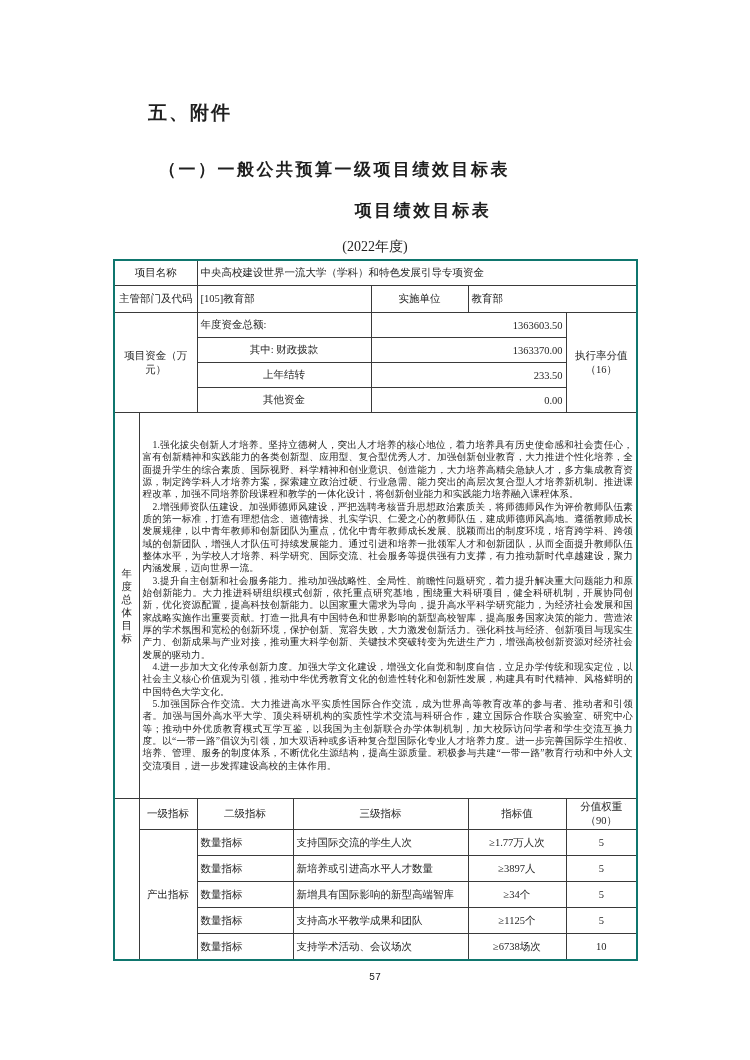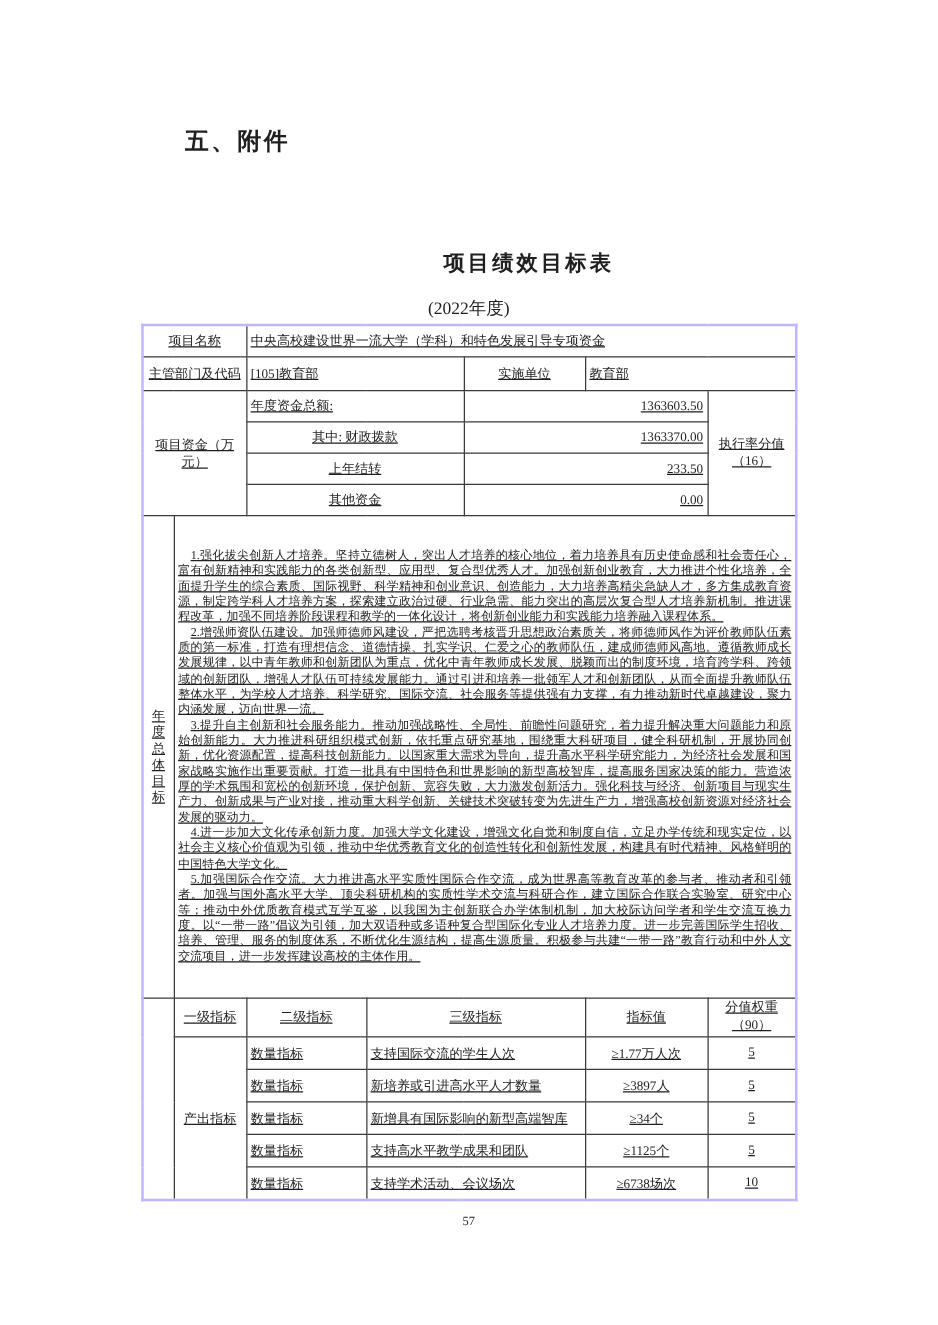--- a/index.html
+++ b/index.html
@@ -26,22 +26,21 @@
   }
   .h-year {
     position: absolute; left: 0; top: 238px; width: 750px;
     text-align: center; font-size: 14px;
   }
 
   table.perf {
     position: absolute; left: 113px; top: 259px;
     width: 523px; table-layout: fixed;
     border-collapse: collapse;
-    border: 2px solid #c4b5fd;
-    text-decoration: underline;
+    border: 2px solid #0f766e;
   }
   table.perf td {
     border: 1px solid #3a3a3a;
     font-size: 10.5px;
     padding: 1px 3px;
     overflow: hidden;
     vertical-align: middle;
     word-break: break-all;
   }
   td.c { text-align: center; }
@@ -65,29 +64,30 @@
     font-size: 9.6px;
     line-height: 12.35px;
     text-align: justify;
     text-indent: 10px;
     letter-spacing: 0.1px;
   }
 
   .page-number {
     position: absolute; left: 0; top: 972px; width: 750px;
     text-align: center; font-size: 10px;
-    font-family: Liberation Serif, serif;
+    font-family: Liberation Mono, monospace;
   }
 </style>
 </head>
 <body>
 
 <div class="page">
 
   <div class="h-section">五、附件</div>
+  <div class="h-subsection">（一）一般公共预算一级项目绩效目标表</div>
   <div class="h-tabletitle">项目绩效目标表</div>
   <div class="h-year">(2022年度)</div>
 
   <table class="perf">
     <colgroup>
       <col style="width:25px">
         <col style="width:58px">
         <col style="width:96px">
       <col style="width:78px">
         <col style="width:97px">

